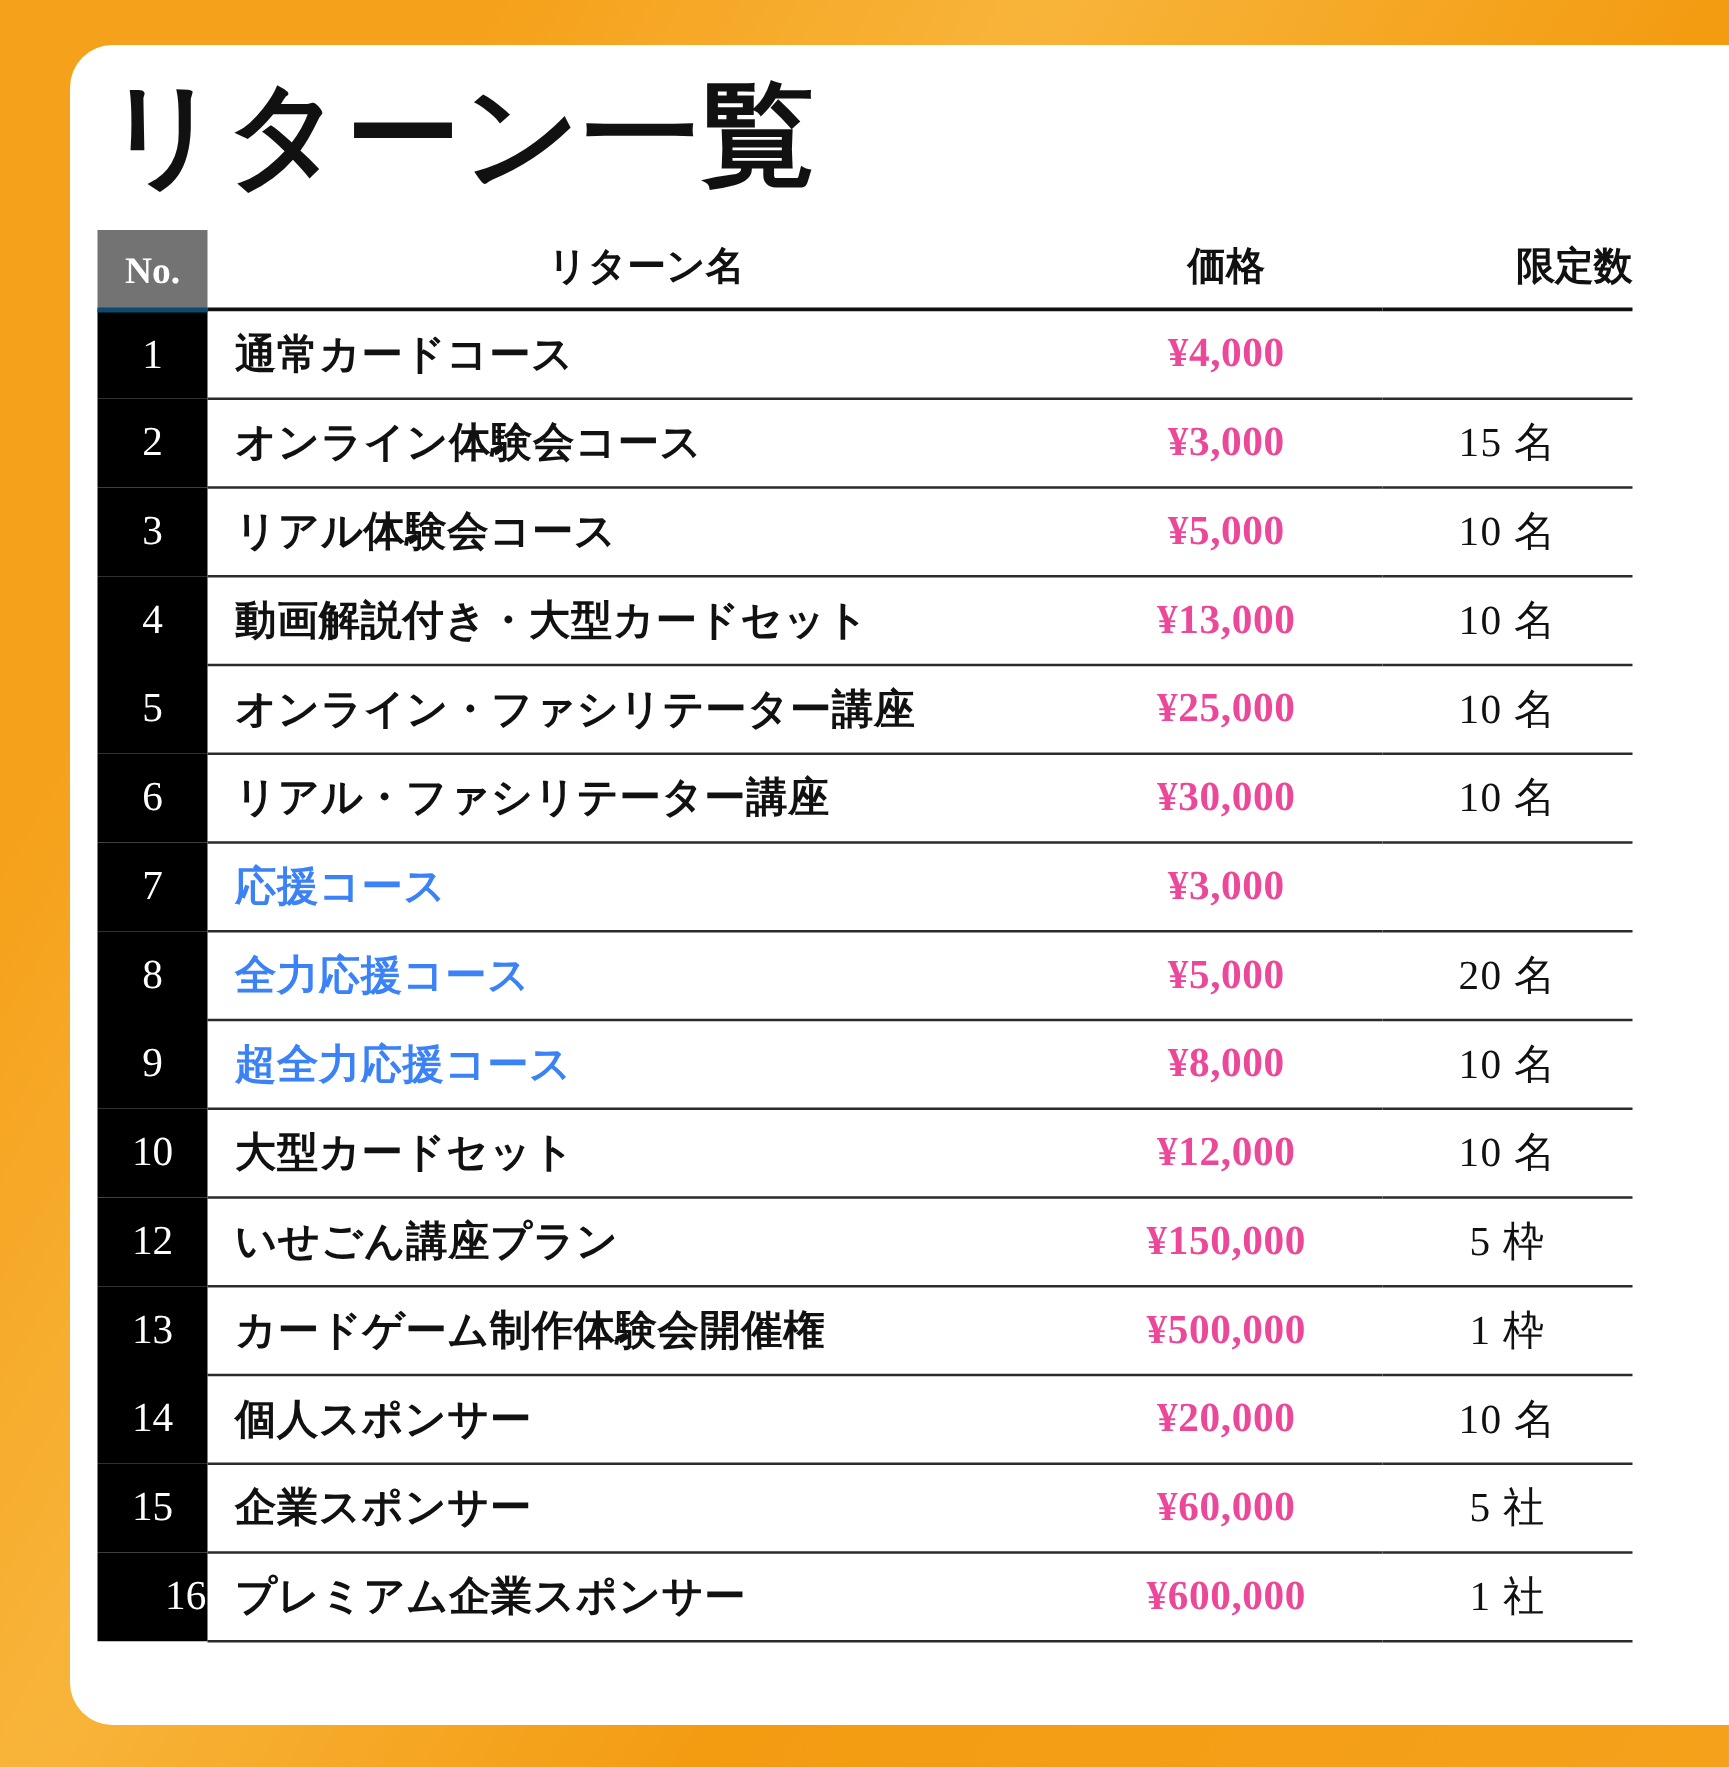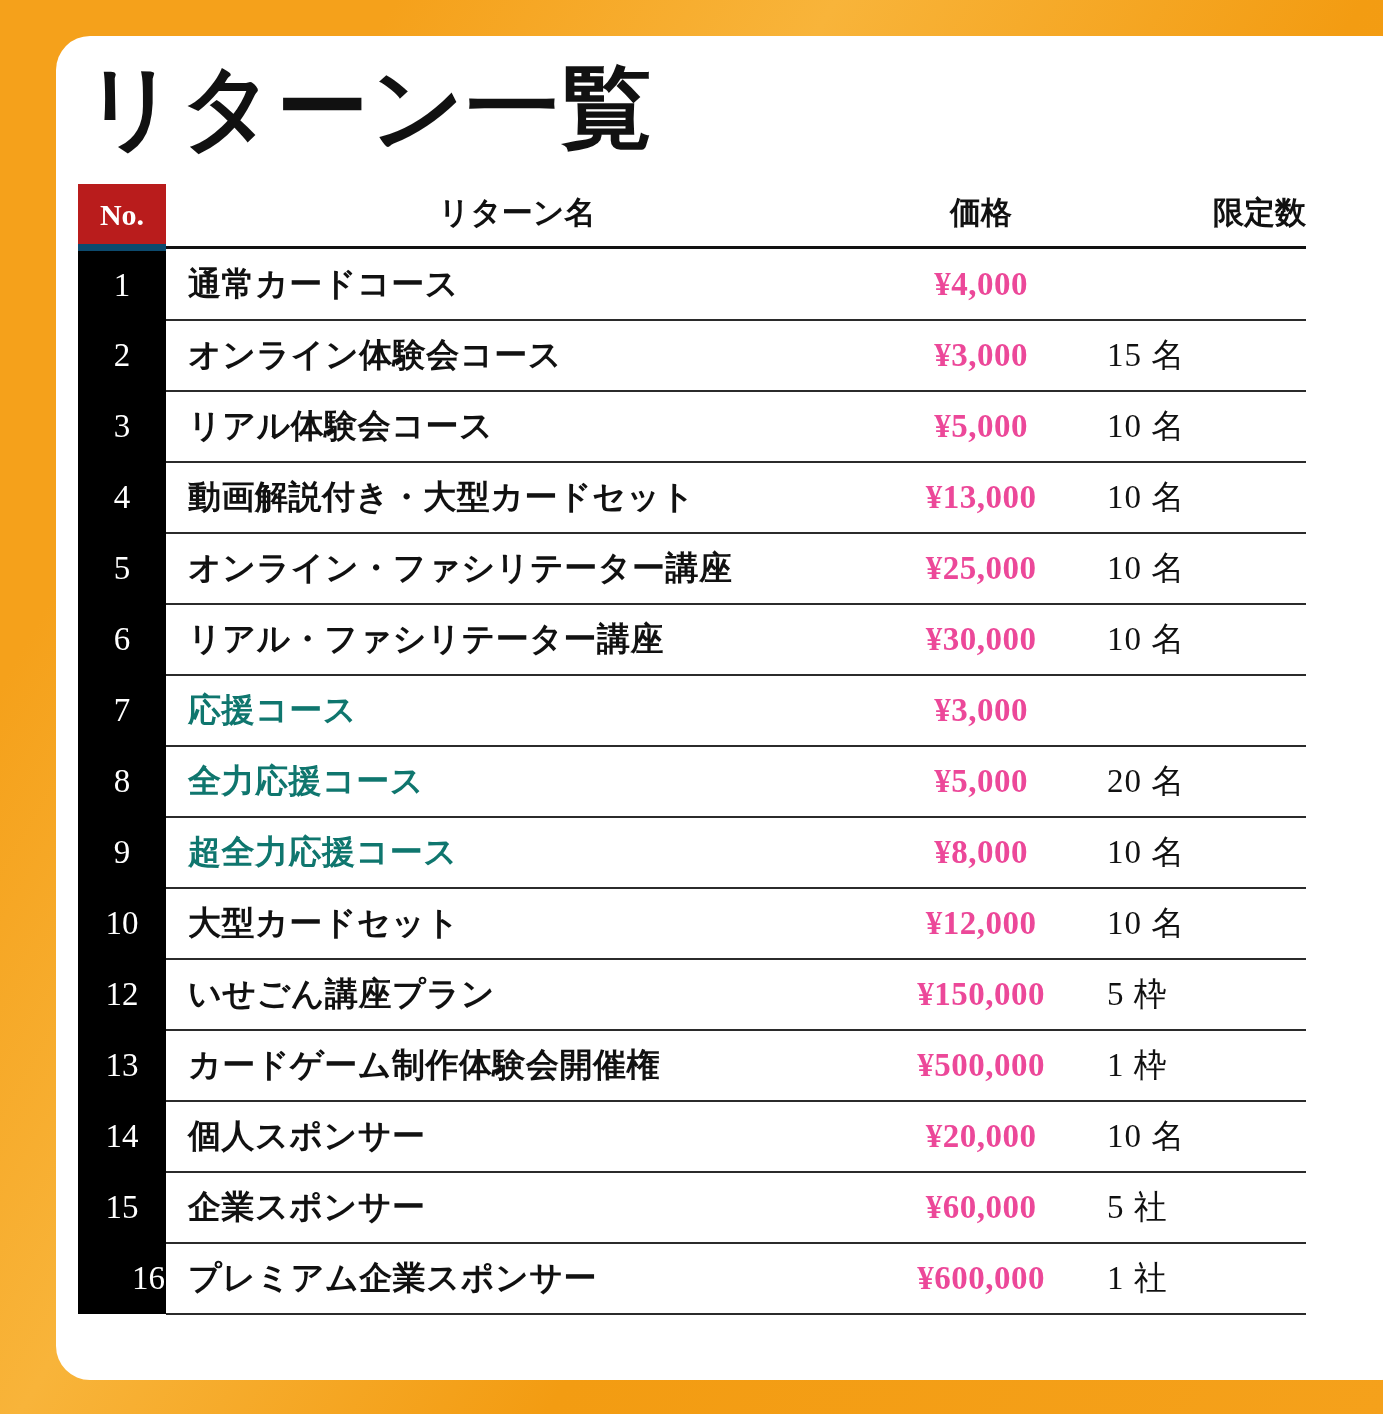--- a/index.html
+++ b/index.html
@@ -52,25 +52,25 @@
 
   thead th {
     font-size: 31px;
     font-weight: bold;
     color: #111;
     padding: 8px 0 12px 0;
     border-bottom: 3px solid #111;
     vertical-align: bottom;
   }
   thead th.th-no {
-    background: #b91c1c;
+    background: #737373;
     color: #ffffff;
     font-size: 30px;
     text-align: center;
-    border-bottom: 7px solid #0c4a6e;
+    border-bottom: 4px solid #0c4a6e;
     margin-top: 33px;
   }
   thead th.th-name { text-align: center; padding-left: 12px;}
   thead th.th-price { text-align: center; }
   thead th.th-limit { text-align: right; }
 
   tbody td {
     border-bottom: 2px solid #2b2b2b;
     height: 67px;
     vertical-align: middle;
@@ -84,32 +84,32 @@
     font-weight: normal;
   }
   td.name {
     font-size: 33px;
     font-weight: bold;
     color: #111111;
     padding-left: 22px;
     letter-spacing: 0.5px;
     white-space: nowrap;
   }
-  td.name.hl { color: #0f766e; }
+  td.name.hl { color: #3b82f6; }
   td.price {
     font-size: 33px;
     font-weight: bold;
     color: #ec4899;
     text-align: center;
     letter-spacing: 0.5px;
   }
   td.limit {
     font-size: 33px;
     color: #111111;
-    text-align: left;
+    text-align: center;
     letter-spacing: 1px;
   }
   tbody tr:last-child td.num { border-bottom: none; text-align: right; }
 </style>
 </head>
 <body>
 
 <div class="card">
 
   <div class="title">リターン一覧</div>

